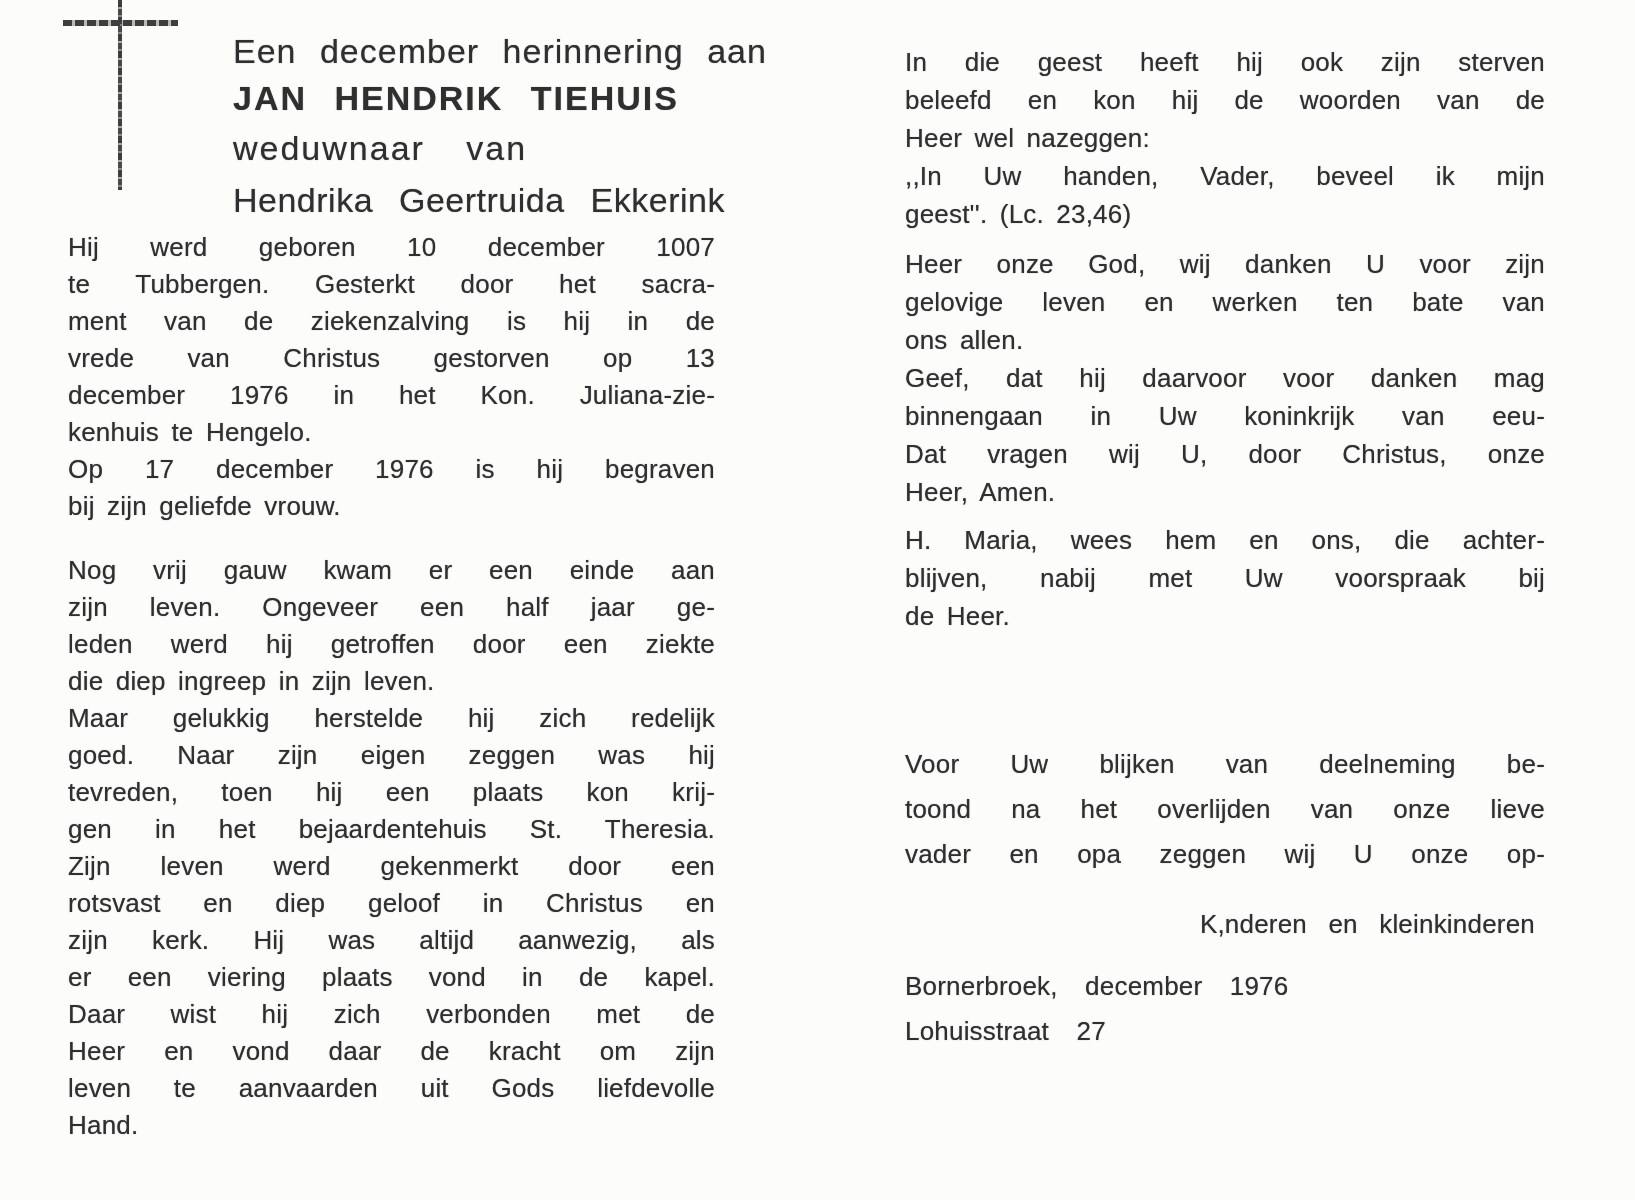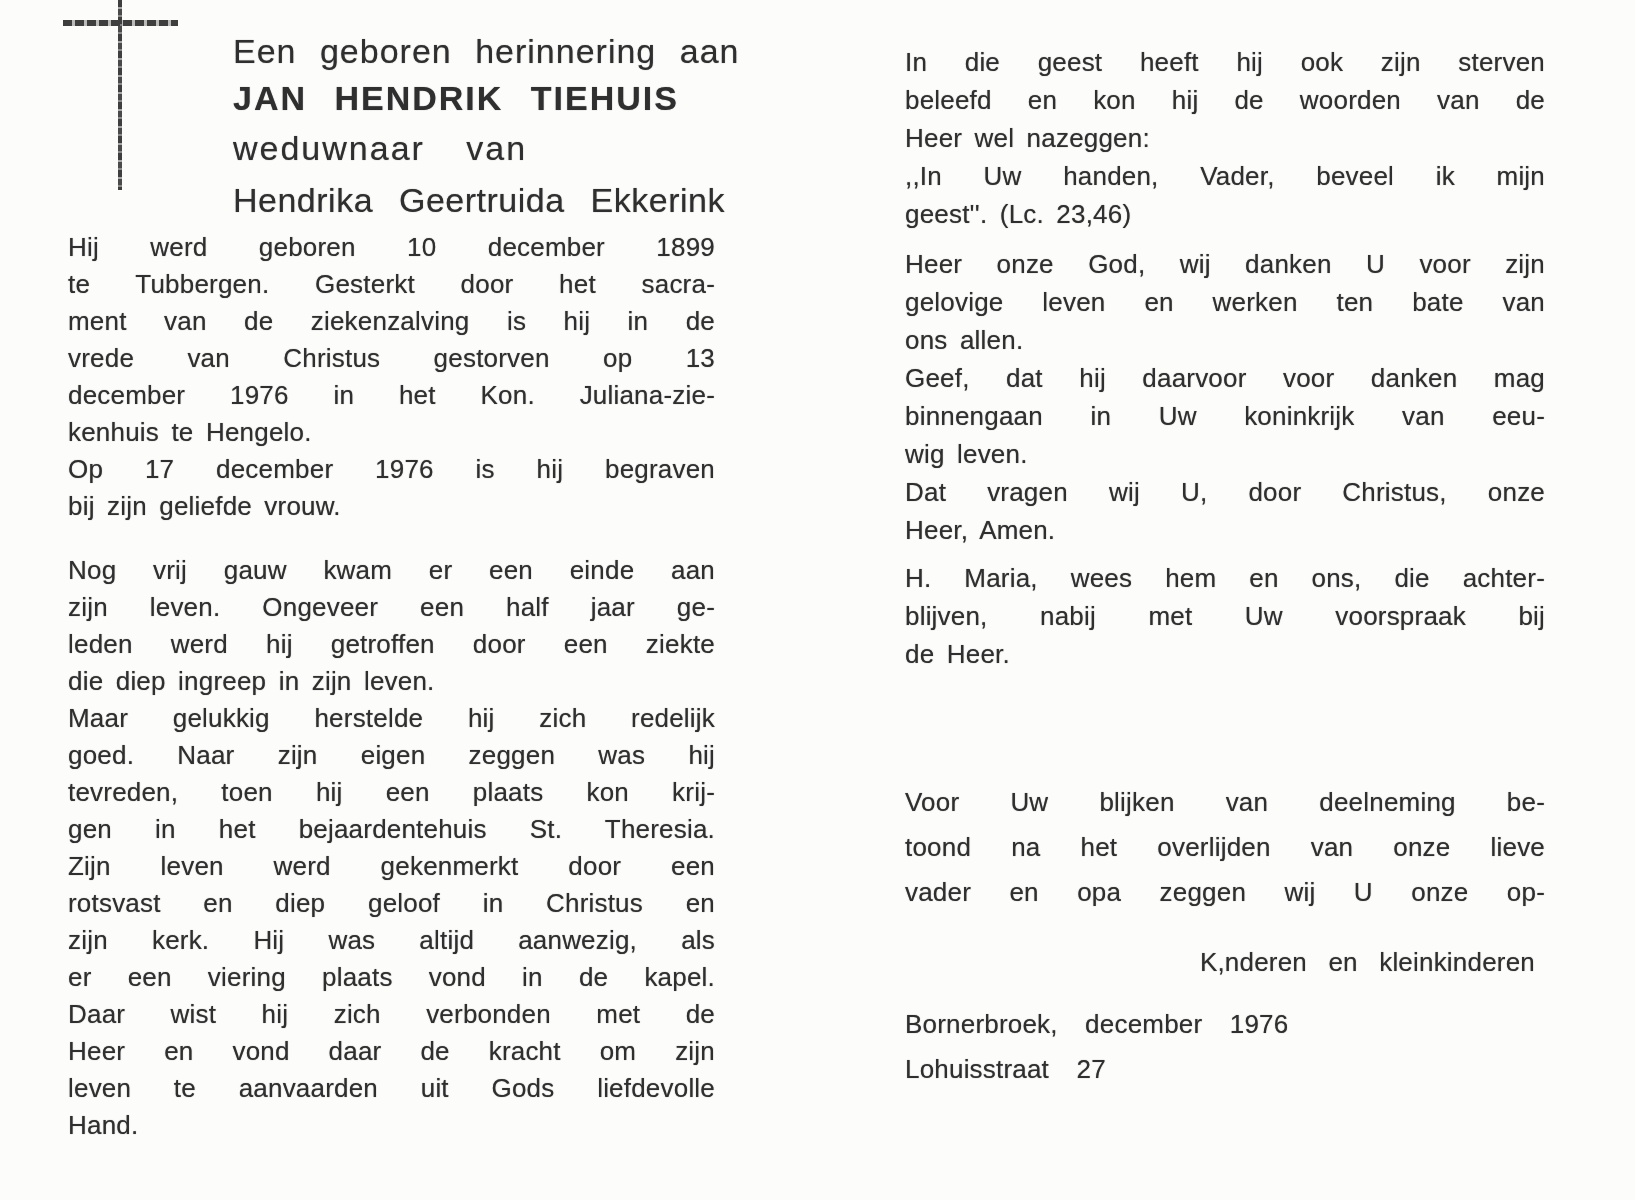--- a/index.html
+++ b/index.html
@@ -70,29 +70,29 @@
 <body>
 
 <div class="card">
 
   <div class="cross">
     <div class="cross-v"></div>
     <div class="cross-h"></div>
   </div>
 
   <div class="header">
-    <div class="h-line h-intro">Een geboren herinnering aan</div>
+    <div class="h-line h-intro">Een december herinnering aan</div>
     <div class="h-line h-name">JAN HENDRIK TIEHUIS</div>
     <div class="h-line h-rel">weduwnaar van</div>
     <div class="h-line h-spouse">Hendrika Geertruida Ekkerink</div>
   </div>
 
   <div class="col col-left">
     <div class="blk blk-birth">
-        <div class="ln just">Hij werd geboren 10 december 1899</div>
+        <div class="ln just">Hij werd geboren 10 december 1007</div>
         <div class="ln just">te Tubbergen. Gesterkt door het sacra-</div>
         <div class="ln just">ment van de ziekenzalving is hij in de</div>
         <div class="ln just">vrede van Christus gestorven op 13</div>
         <div class="ln just">december 1976 in het Kon. Juliana-zie-</div>
         <div class="ln">kenhuis te Hengelo.</div>
         <div class="ln just">Op 17 december 1976 is hij begraven</div>
         <div class="ln">bij zijn geliefde vrouw.</div>
       </div>
     <div class="blk blk-life">
         <div class="ln just">Nog vrij gauw kwam er een einde aan</div>
@@ -121,21 +121,20 @@
         <div class="ln">Heer wel nazeggen:</div>
         <div class="ln just">,,In Uw handen, Vader, beveel ik mijn</div>
         <div class="ln">geest''. (Lc. 23,46)</div>
       </div>
     <div class="blk blk-thanks">
         <div class="ln just">Heer onze God, wij danken U voor zijn</div>
         <div class="ln just">gelovige leven en werken ten bate van</div>
         <div class="ln">ons allen.</div>
         <div class="ln just">Geef, dat hij daarvoor voor danken mag</div>
         <div class="ln just">binnengaan in Uw koninkrijk van eeu-</div>
-        <div class="ln">wig leven.</div>
         <div class="ln just">Dat vragen wij U, door Christus, onze</div>
         <div class="ln">Heer, Amen.</div>
       </div>
     <div class="blk blk-maria">
         <div class="ln just">H. Maria, wees hem en ons, die achter-</div>
         <div class="ln just">blijven, nabij met Uw voorspraak bij</div>
         <div class="ln">de Heer.</div>
       </div>
     <div class="blk blk-ack">
         <div class="ln just">Voor Uw blijken van deelneming be-</div>

